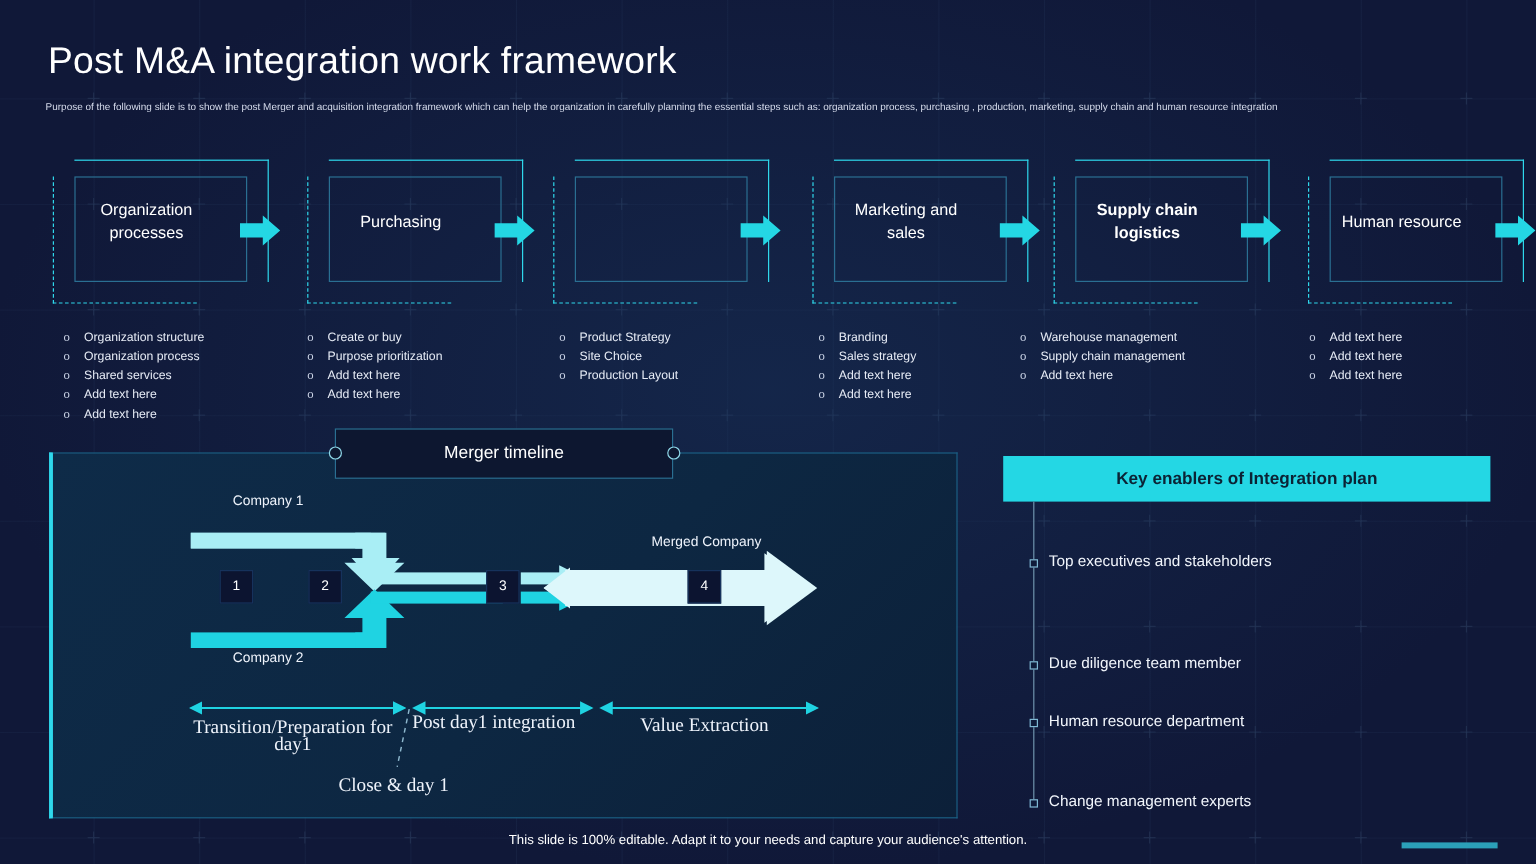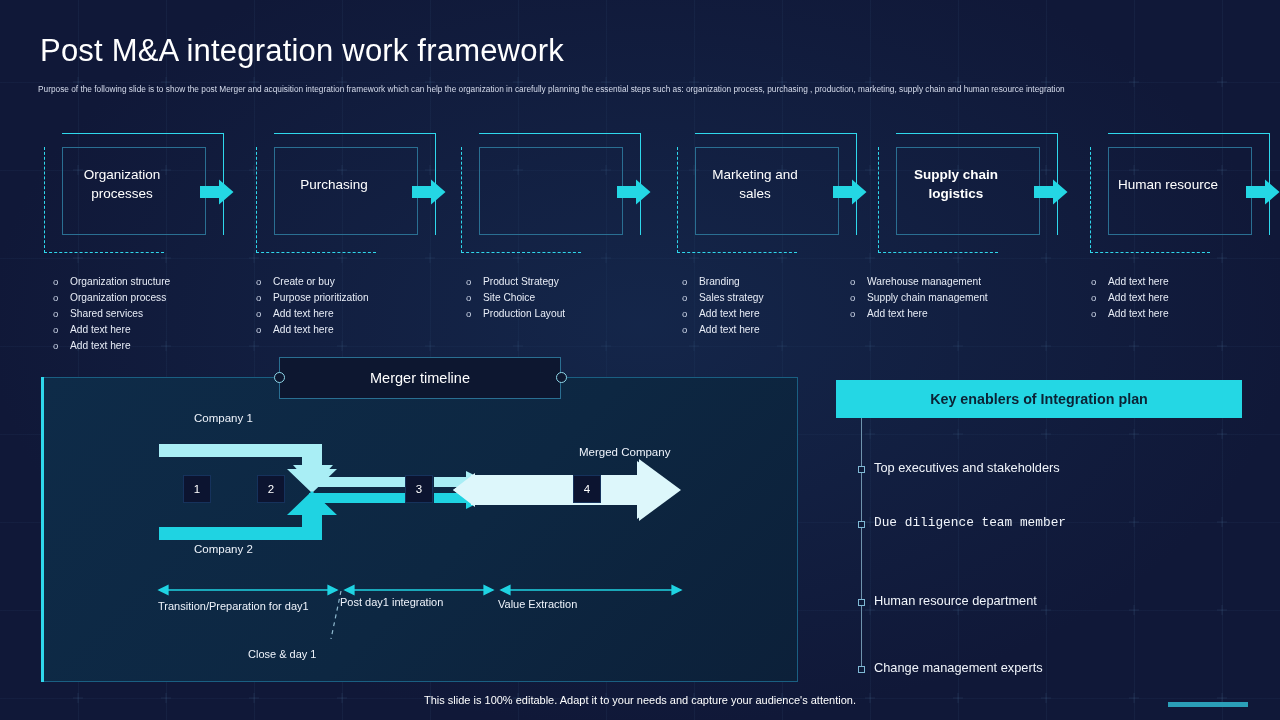--- a/index.html
+++ b/index.html
@@ -103,39 +103,39 @@
     background:#0d1730; border:1.3px solid #8fd7e8; z-index:7;
   }
   #tl-node-left{ left:274px; }
   #tl-node-right{ left:556px; }
 
   .tl-label{
     position:absolute; font-size:11.5px; color:#eef3fb; white-space:nowrap; z-index:5;
   }
   #lbl-company1{ left:194px; top:412px; }
   #lbl-company2{ left:194px; top:543px; }
-  #lbl-merged{   left:540px; top:446px;padding-left:39px; }
+  #lbl-merged{   left:504px; top:446px;padding-left:39px; }
 
   .num-box{
     position:absolute; width:28px; height:28px;
     background:#0c1430; border:1px solid #16325c;
     display:flex; align-items:center; justify-content:center;
     font-size:11.5px; color:#ffffff; z-index:8;
   }
   #num-1{ left:183px; top:475px; }
   #num-2{ left:257px; top:475px; }
   #num-3{ left:405px; top:475px; }
   #num-4{ left:573px; top:475px; }
 
   #flow-svg{ position:absolute; left:41px; top:377px; z-index:4; }
   #axis-svg{ position:absolute; left:41px; top:377px; z-index:5; }
 
   .axis-label{
-    position:absolute; font-size:11px; line-height:13.5px; color:#eef3fb;
-    text-align:left; z-index:6;
+    position:absolute; font-size:16px; line-height:13.5px; color:#eef3fb;
+    text-align:center; z-index:6;font-family:Liberation Serif, serif;
   }
   #ax-lbl-1{ left:158px; top:600px; width:172px; }
   #ax-lbl-2{ left:340px; top:596px; width:143px; }
   #ax-lbl-3{ left:498px; top:598px; width:178px; }
   #ax-lbl-close{ left:248px; top:648px; width:160px; }
 
   
   #key-enablers-header{
     position:absolute; left:836px; top:380px; width:406px; height:38px;
     background:#24d7e4;
@@ -448,19 +448,19 @@
 
 <div id="ax-lbl-1" class="axis-label">Transition/Preparation for day1</div>
 <div id="ax-lbl-2" class="axis-label">Post day1 integration</div>
 <div id="ax-lbl-3" class="axis-label">Value Extraction</div>
 <div id="ax-lbl-close" class="axis-label">Close &amp; day 1</div>
 
 <div id="key-enablers-header">Key enablers of Integration plan</div>
 <div id="ke-spine"></div>
 <div id="key-enablers-list">
     <div class="ke-item" style="top: 460px;"><span class="ke-marker"></span><span class="ke-text">Top executives and stakeholders</span></div>
-    <div class="ke-item" style="top: 515px; font-family: Liberation Mono, monospace;"><span class="ke-marker"></span><span class="ke-text">Due diligence team member</span></div>
+    <div class="ke-item" style="top: 545px;"><span class="ke-marker"></span><span class="ke-text">Due diligence team member</span></div>
     <div class="ke-item" style="top: 593px;"><span class="ke-marker"></span><span class="ke-text">Human resource department</span></div>
     <div class="ke-item" style="top: 660px;"><span class="ke-marker"></span><span class="ke-text">Change management experts</span></div>
   </div>
 
 <div id="footer-note">This slide is 100% editable. Adapt it to your needs and capture your audience's attention.</div>
 <div id="footer-accent"></div>
 
 </body></html>

